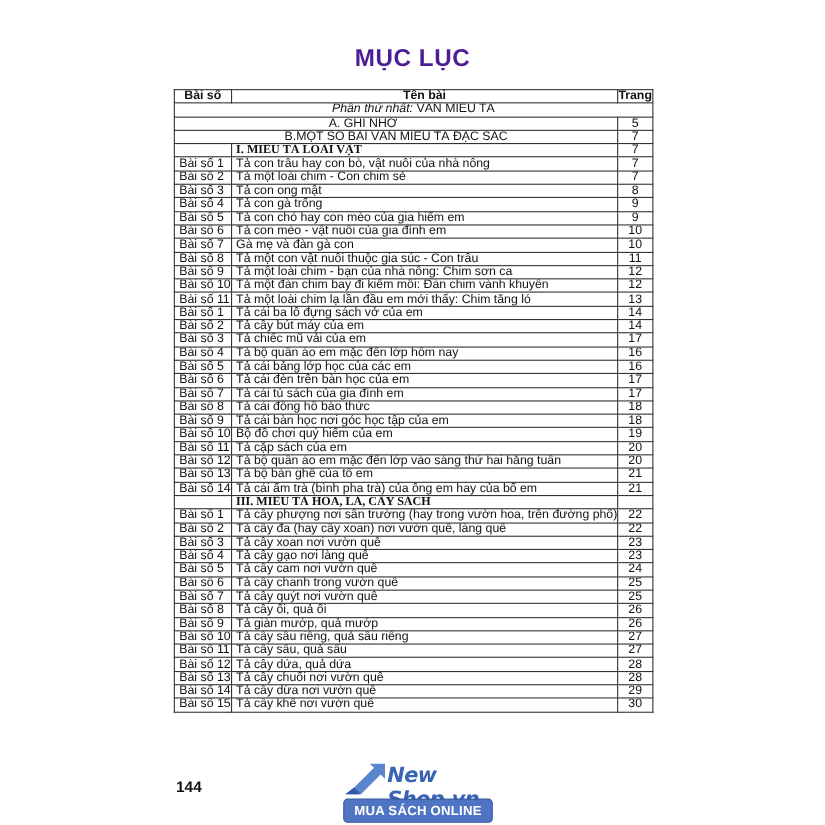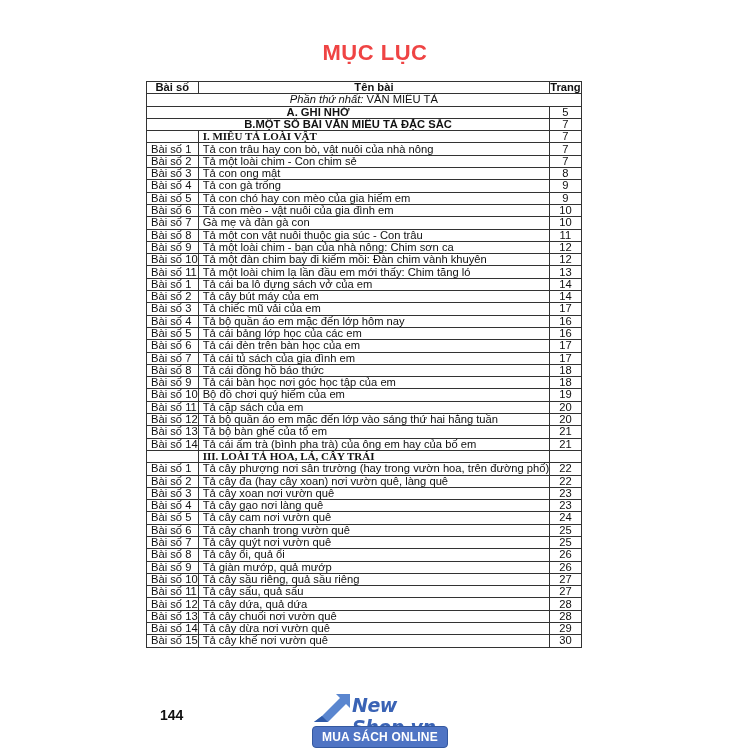--- a/index.html
+++ b/index.html
@@ -6,44 +6,44 @@
   body {
     width: 750px; height: 750px; overflow: hidden;
     background: #ffffff;
     font-family: "Liberation Sans", sans-serif;
     color: #111;
     position: relative;
   }
   .title {
     position: absolute; left: 0; top: 40px; width: 750px;
     text-align: center; font-size: 22px; font-weight: bold; letter-spacing: 0.5px;
-    color: #ef4444;
+    color: #4c1d95;
   }
   table.toc {
-    position: absolute; left: 146px; top: 81px;
+    position: absolute; left: 158px; top: 81px;
     width: 408px;
     border-collapse: collapse;
     font-size: 11.2px;
     line-height: 11.2px;
   }
   table.toc td, table.toc th {
     border: 1px solid #333;
     padding: 0 0 0 4px;
     height: 11.3px;
     white-space: nowrap;
     overflow: hidden;
   }
   col.c1 { width: 66px; }
   col.c2 { width: 342px; }
   col.c3 { width: 46px; }
   th { font-weight: bold; text-align: center; padding: 0 !important; }
   td.page { text-align: center; padding: 0 !important; }
   td.part { text-align: center; padding: 0 !important; }
   td.part .italic { font-style: italic; }
-  td.sect { text-align: center; font-weight: bold; padding: 0 !important; }
+  td.sect { text-align: center; font-weight: normal; padding: 0 !important; }
   td.sect span { margin-left: -60px; }
   td.group {
     font-family: "Liberation Serif", serif; font-weight: bold; font-size: 11px; margin-left: 39px;
   }
   .footer-page {
     position: absolute; left: 160px; top: 707px; font-size: 14px; font-weight: bold;
   }
   .logo { position: absolute; left: 308px; top: 692px; width: 170px; height: 56px; }
   .logo-mark { position: absolute; left: 4px; top: 2px; width: 40px; height: 30px; }
   .logo-text {
@@ -213,21 +213,21 @@
         <td>Tả bộ bàn ghế của tổ em</td>
         <td class="page">21</td>
       </tr>
       <tr>
         <td>Bài số 14</td>
         <td>Tả cái ấm trà (bình pha trà) của ông em hay của bố em</td>
         <td class="page">21</td>
       </tr>
       <tr>
         <td></td>
-        <td class="group">III. LOÀI TẢ HOA, LÁ, CÂY TRÁI</td>
+        <td class="group">III. MIÊU TẢ HOA, LÁ, CÂY SÁCH</td>
         <td class="page"></td>
       </tr>
       <tr>
         <td>Bài số 1</td>
         <td>Tả cây phượng nơi sân trường (hay trong vườn hoa, trên đường phố)</td>
         <td class="page">22</td>
       </tr>
       <tr>
         <td>Bài số 2</td>
         <td>Tả cây đa (hay cây xoan) nơi vườn quê, làng quê</td>

